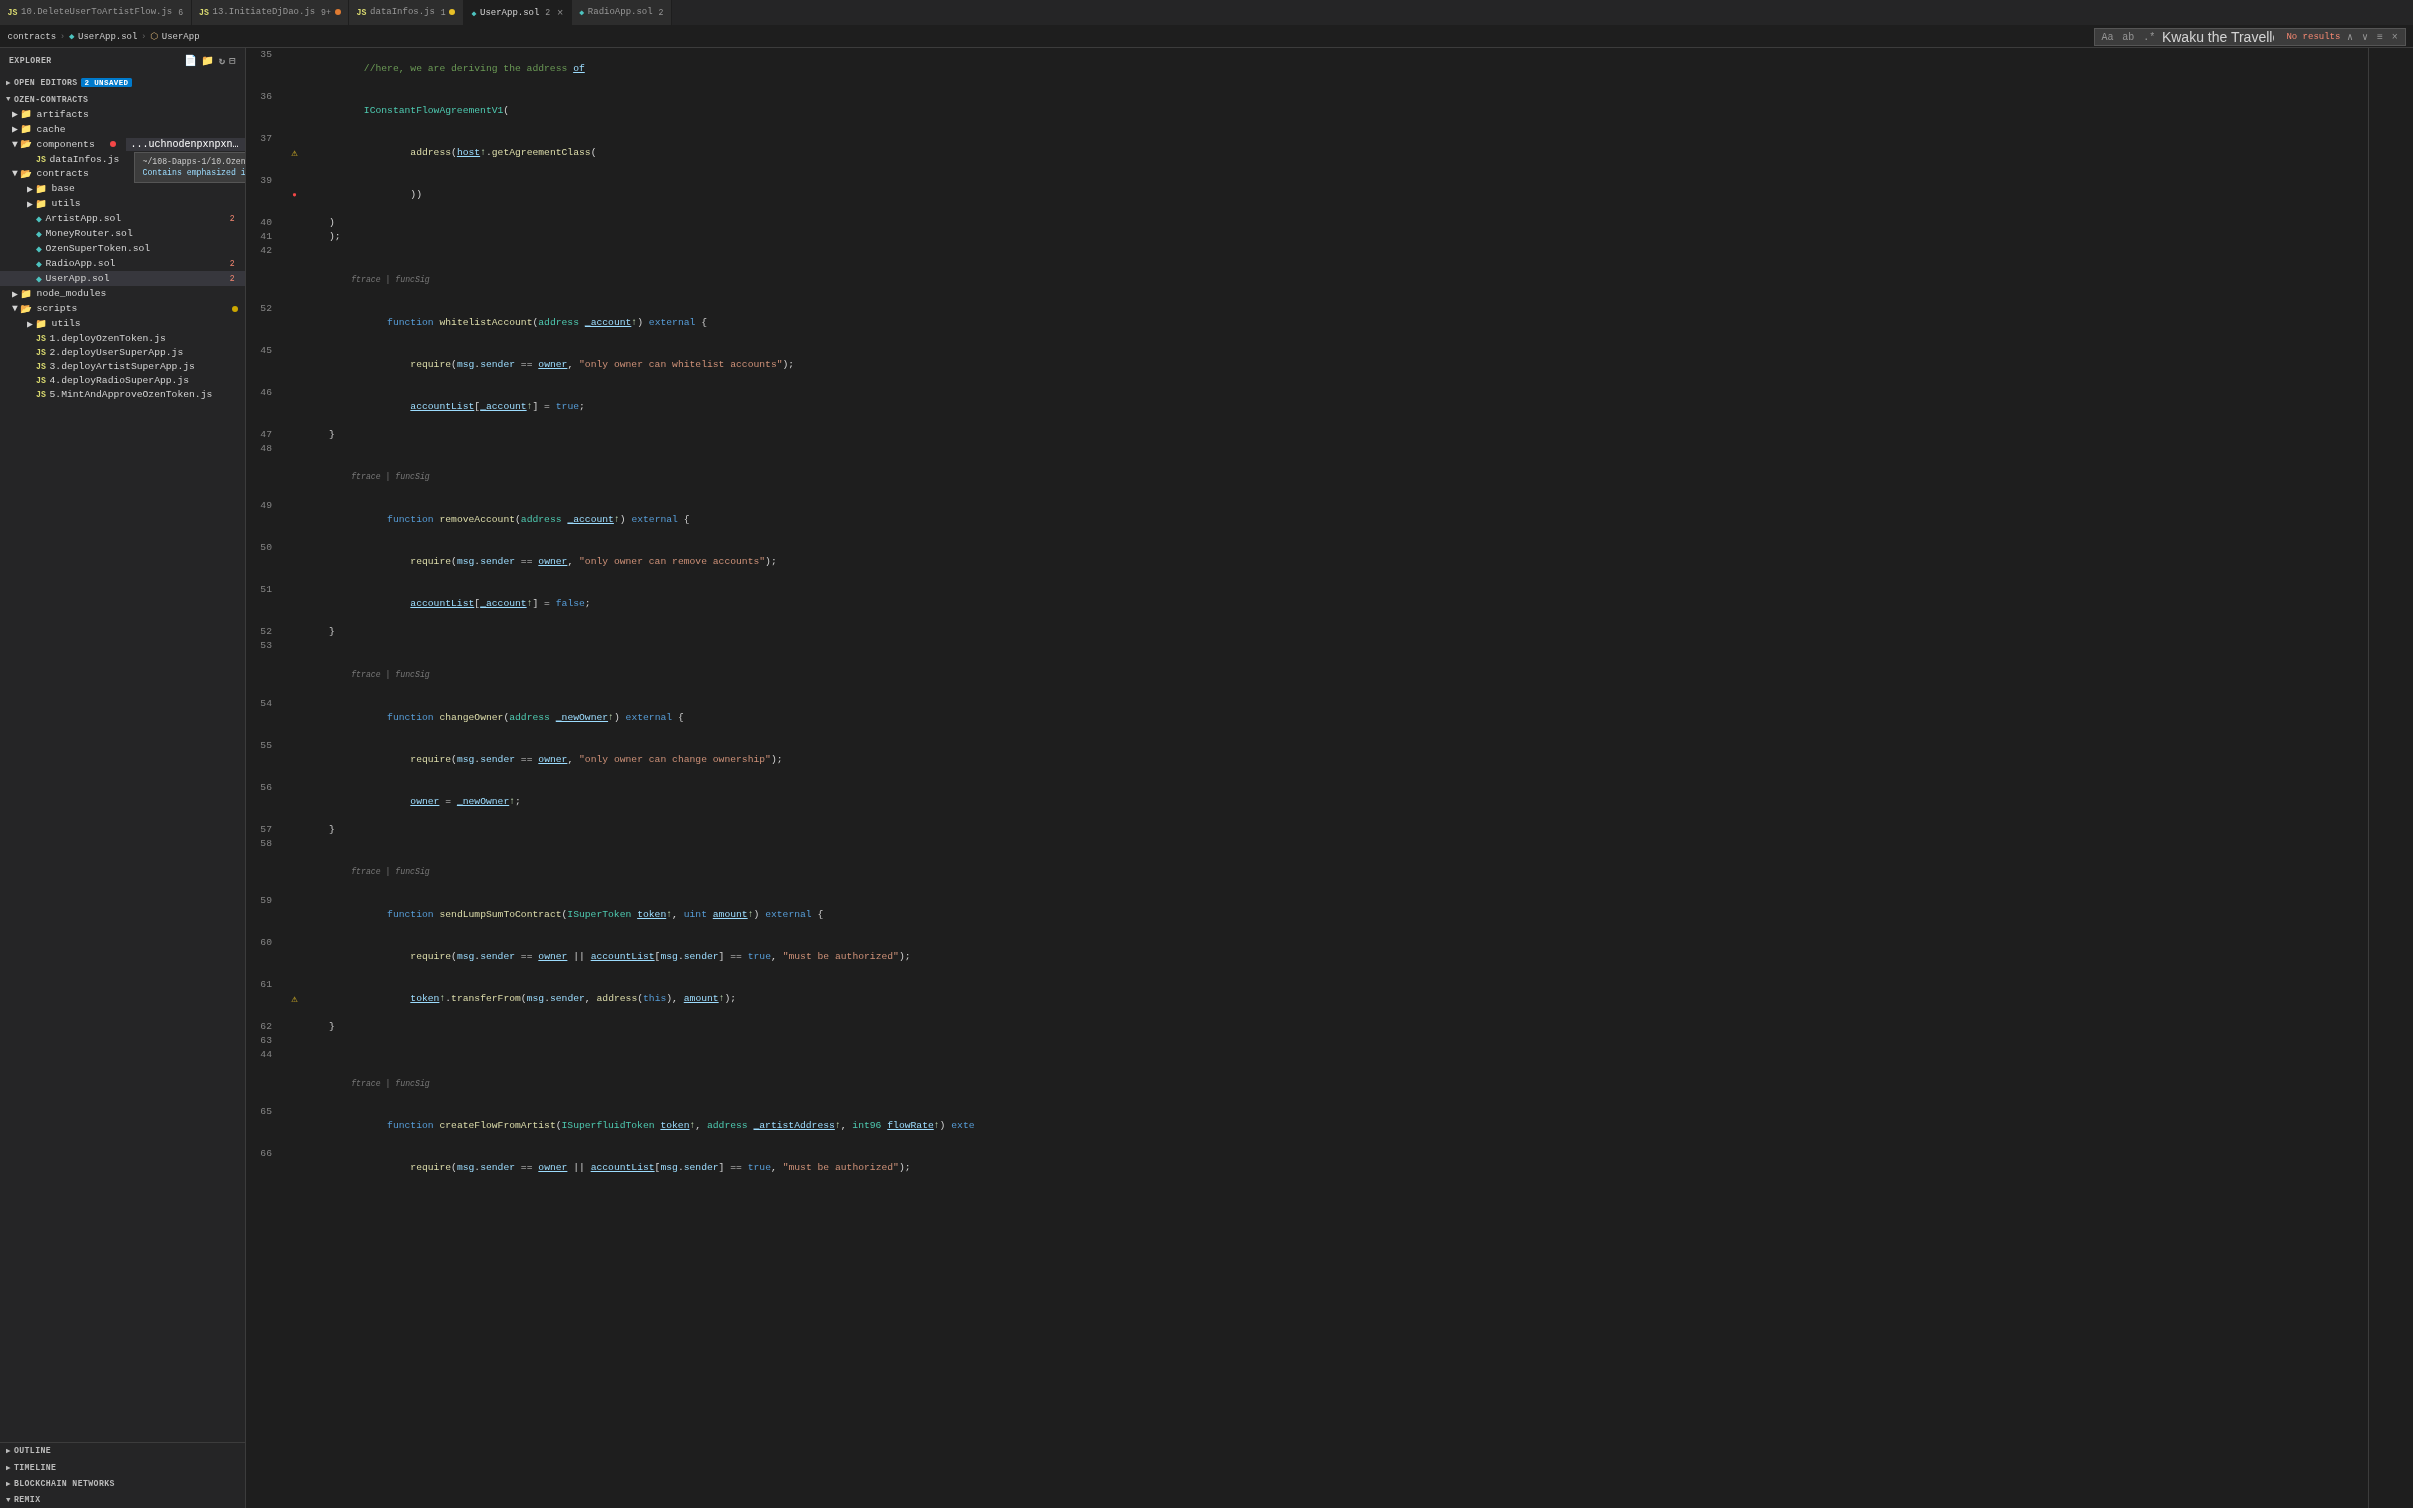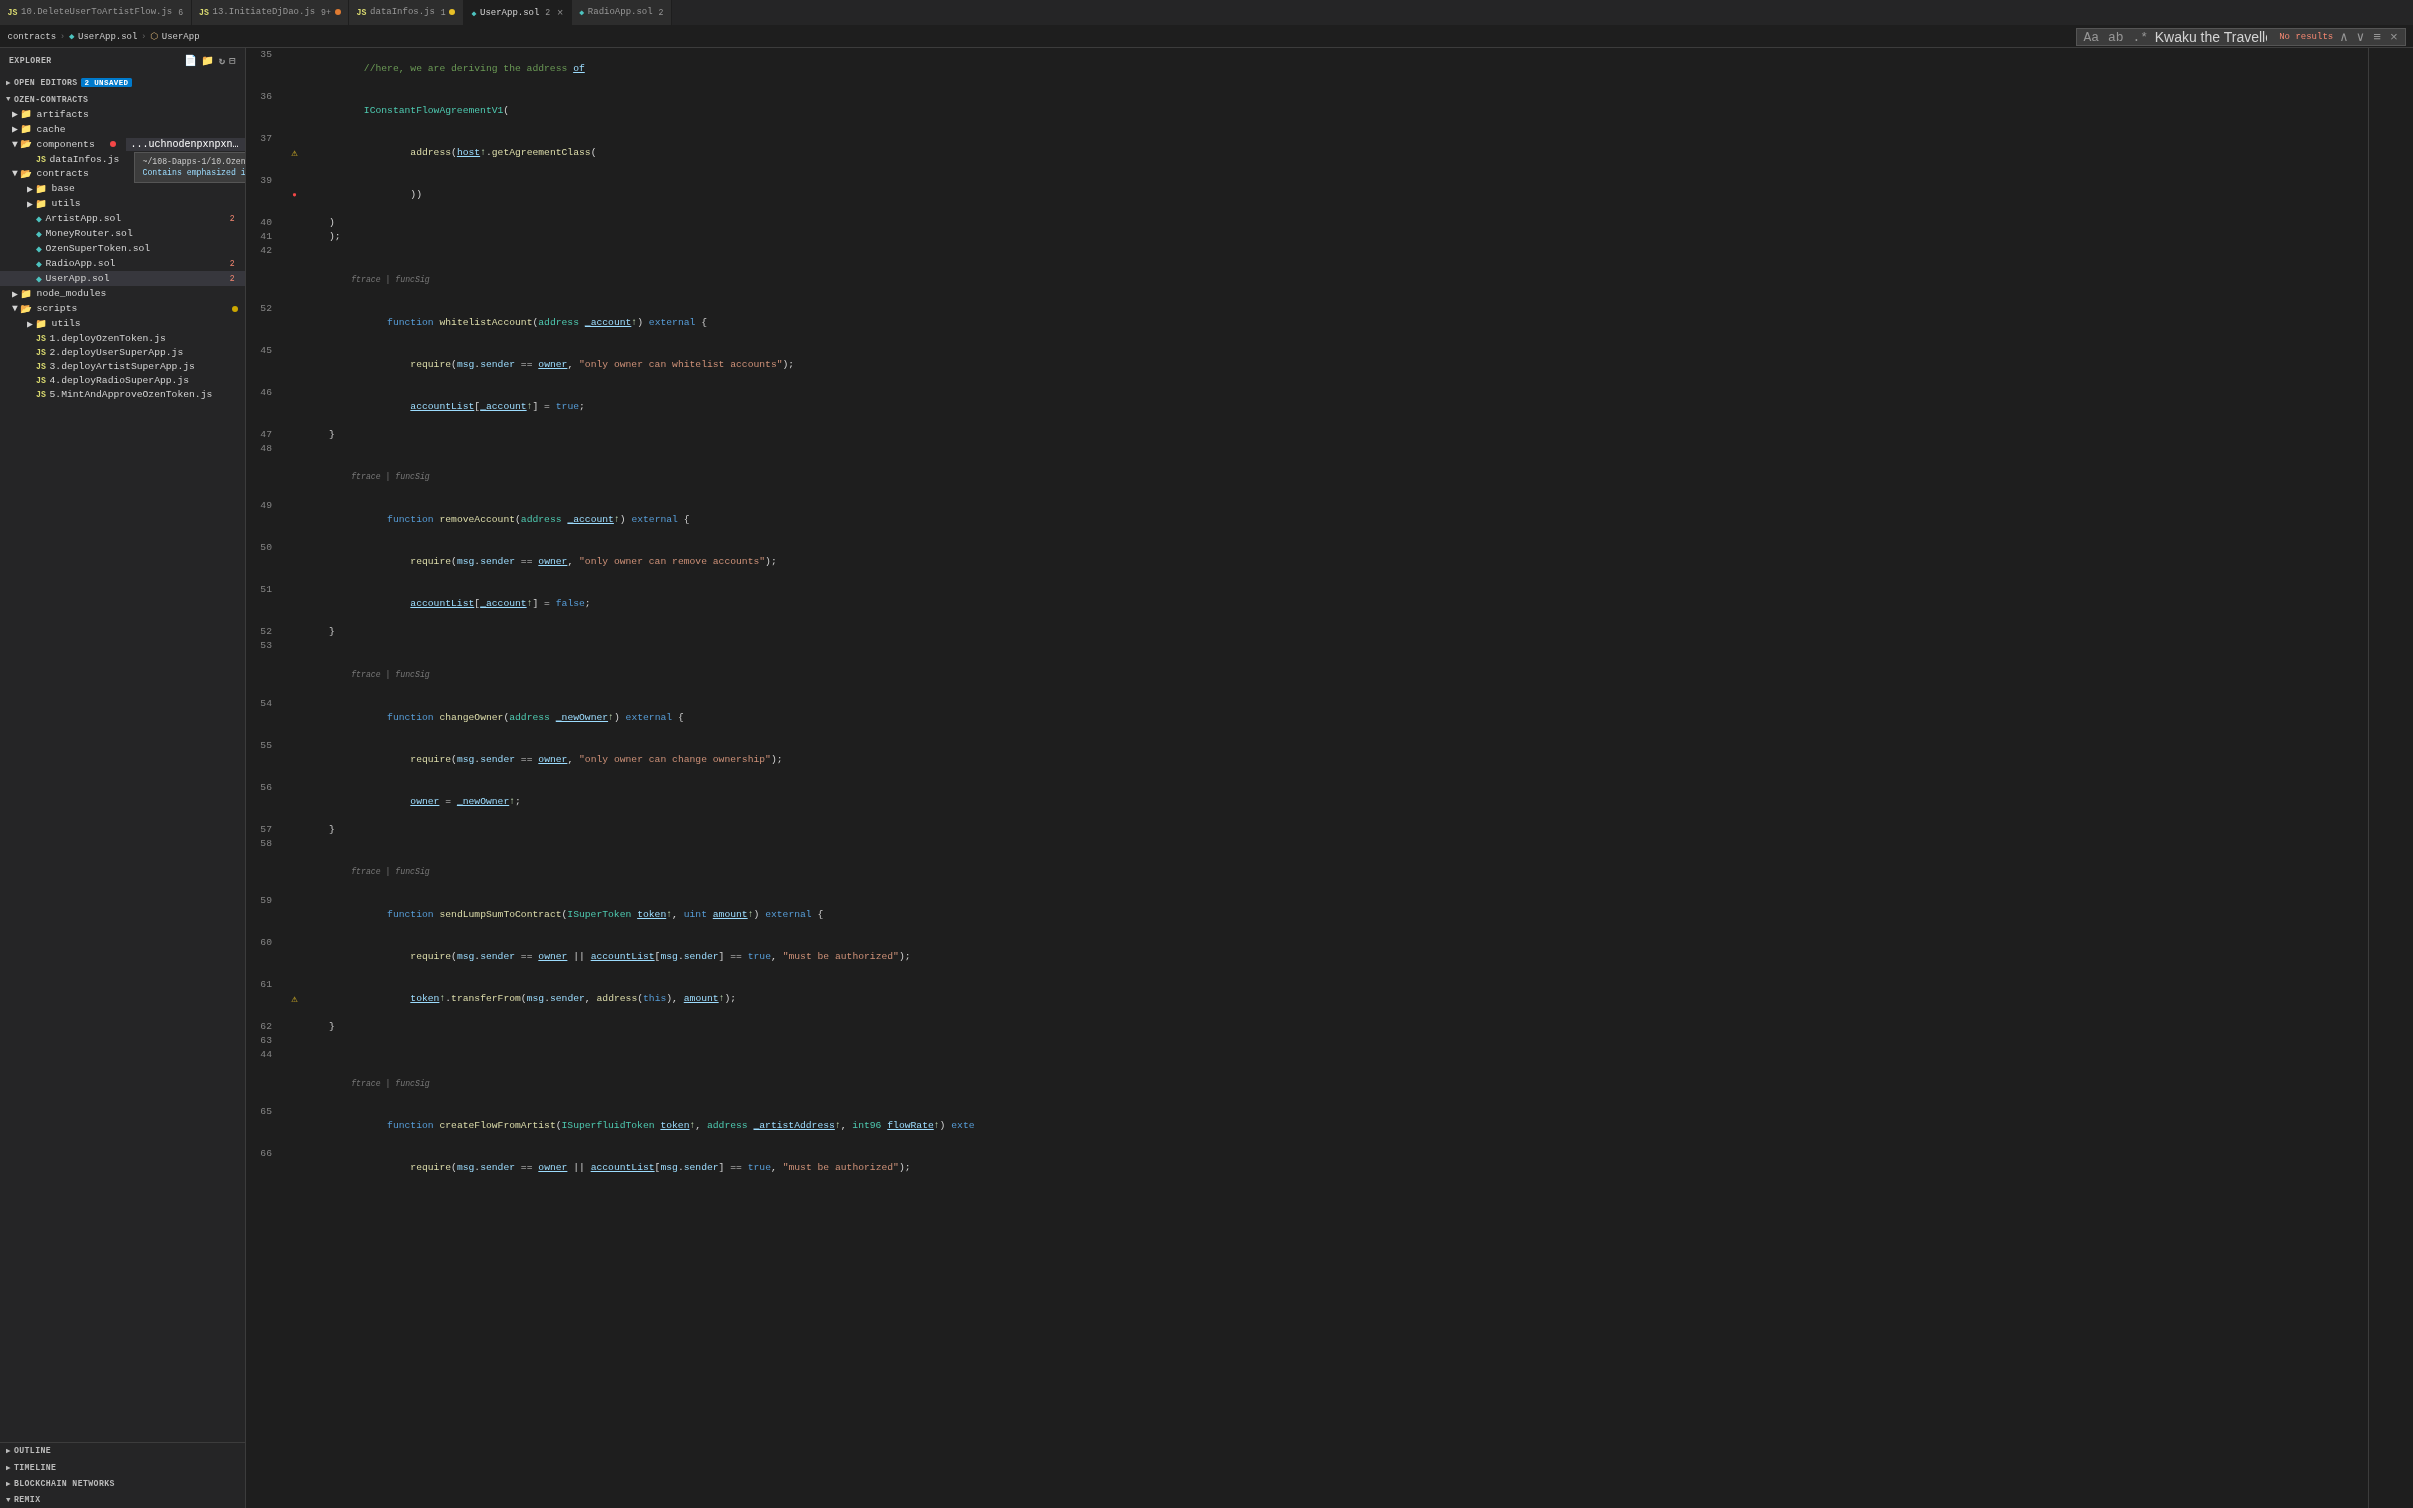--- a/index.html
+++ b/index.html
@@ -94,21 +94,21 @@
       background: transparent;
       border: none;
       color: #d4d4d4;
       outline: none;
       font-size: 14px;
       width: 112px;
     }
     .search-btn {
       cursor: pointer;
       color: #969696;
-      font-size: 13px;
+      font-size: 10px;
       padding: 0.7px 2.2px;
     }
     .no-results { color: #f48771; font-size: 9px; margin-left: 8px; }
 
     
     .main-area {
       display: flex;
       flex: 1;
       overflow: hidden;
     }

